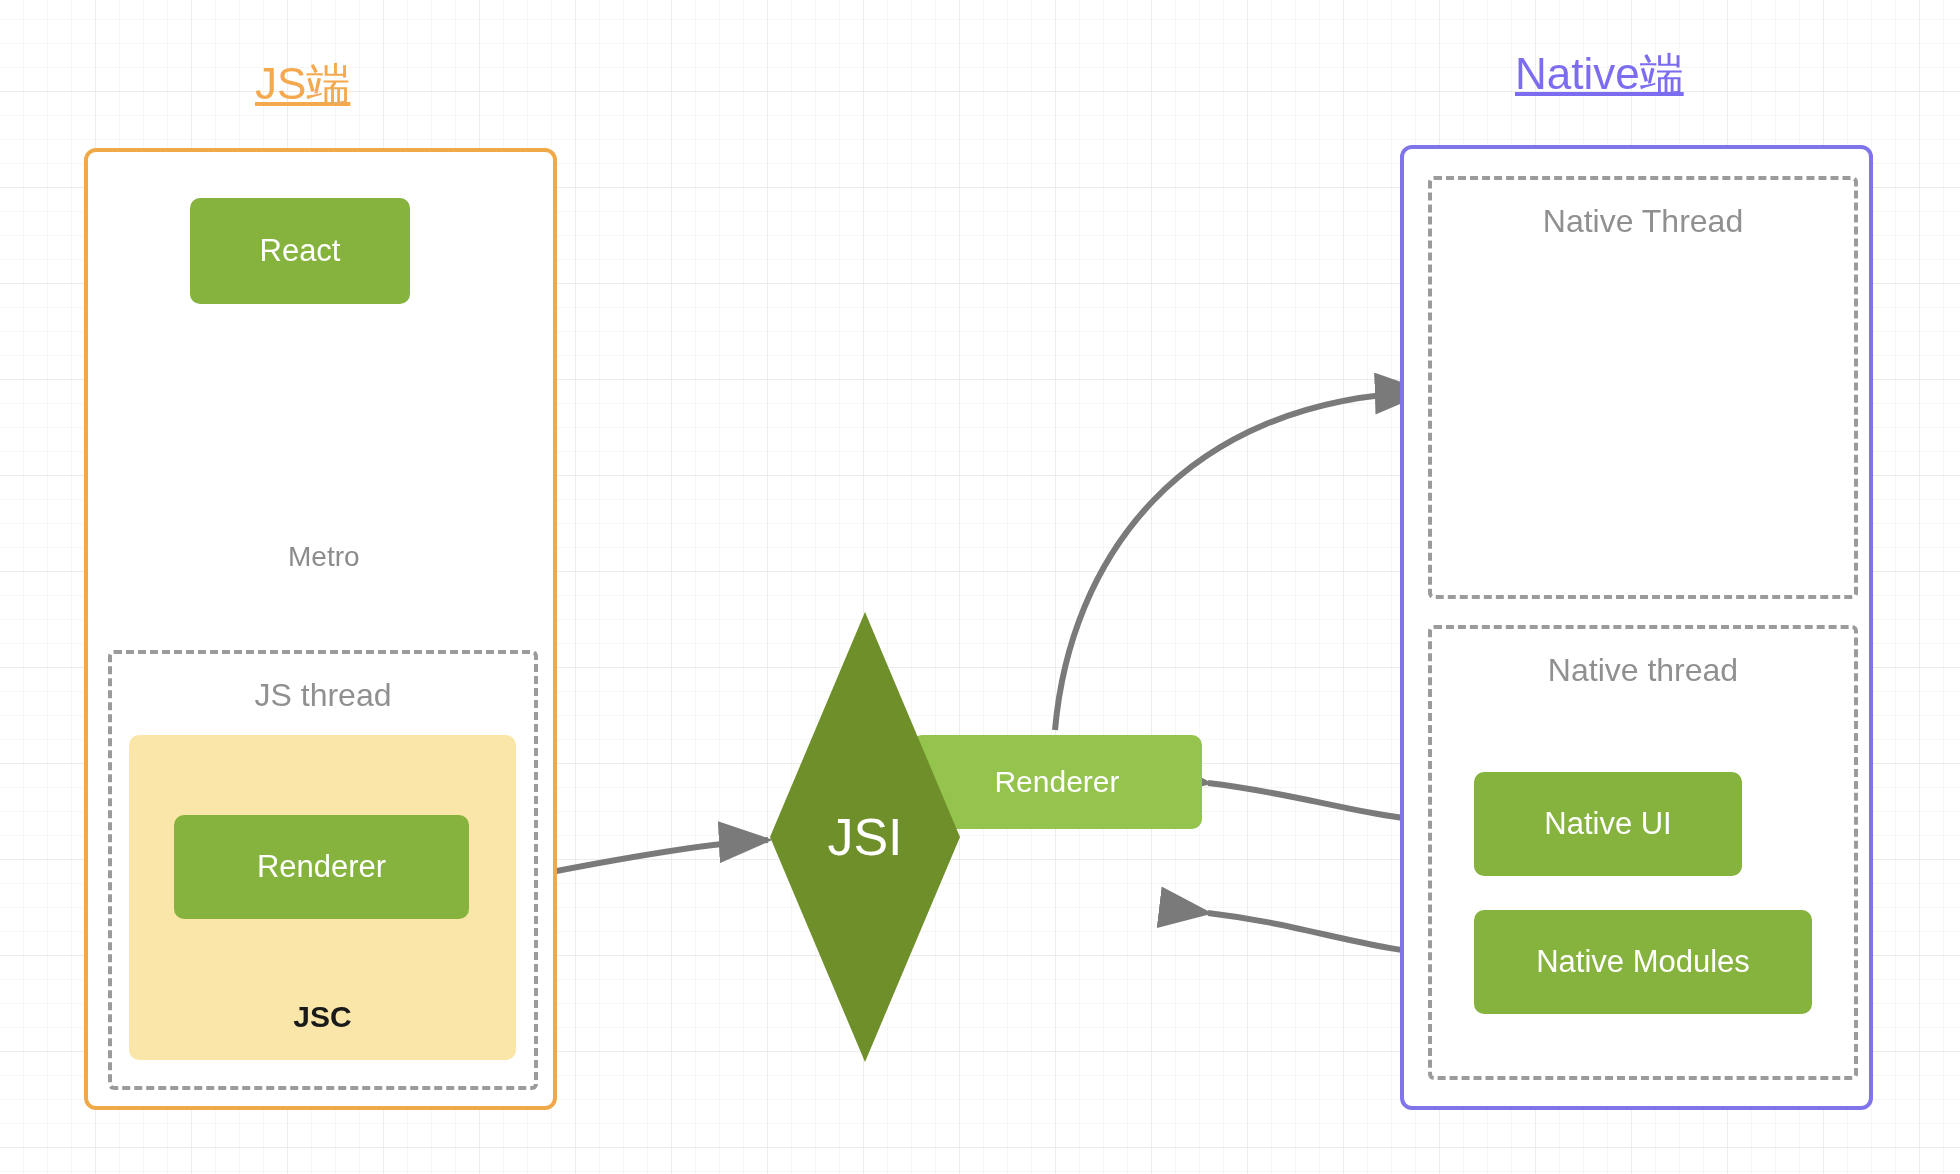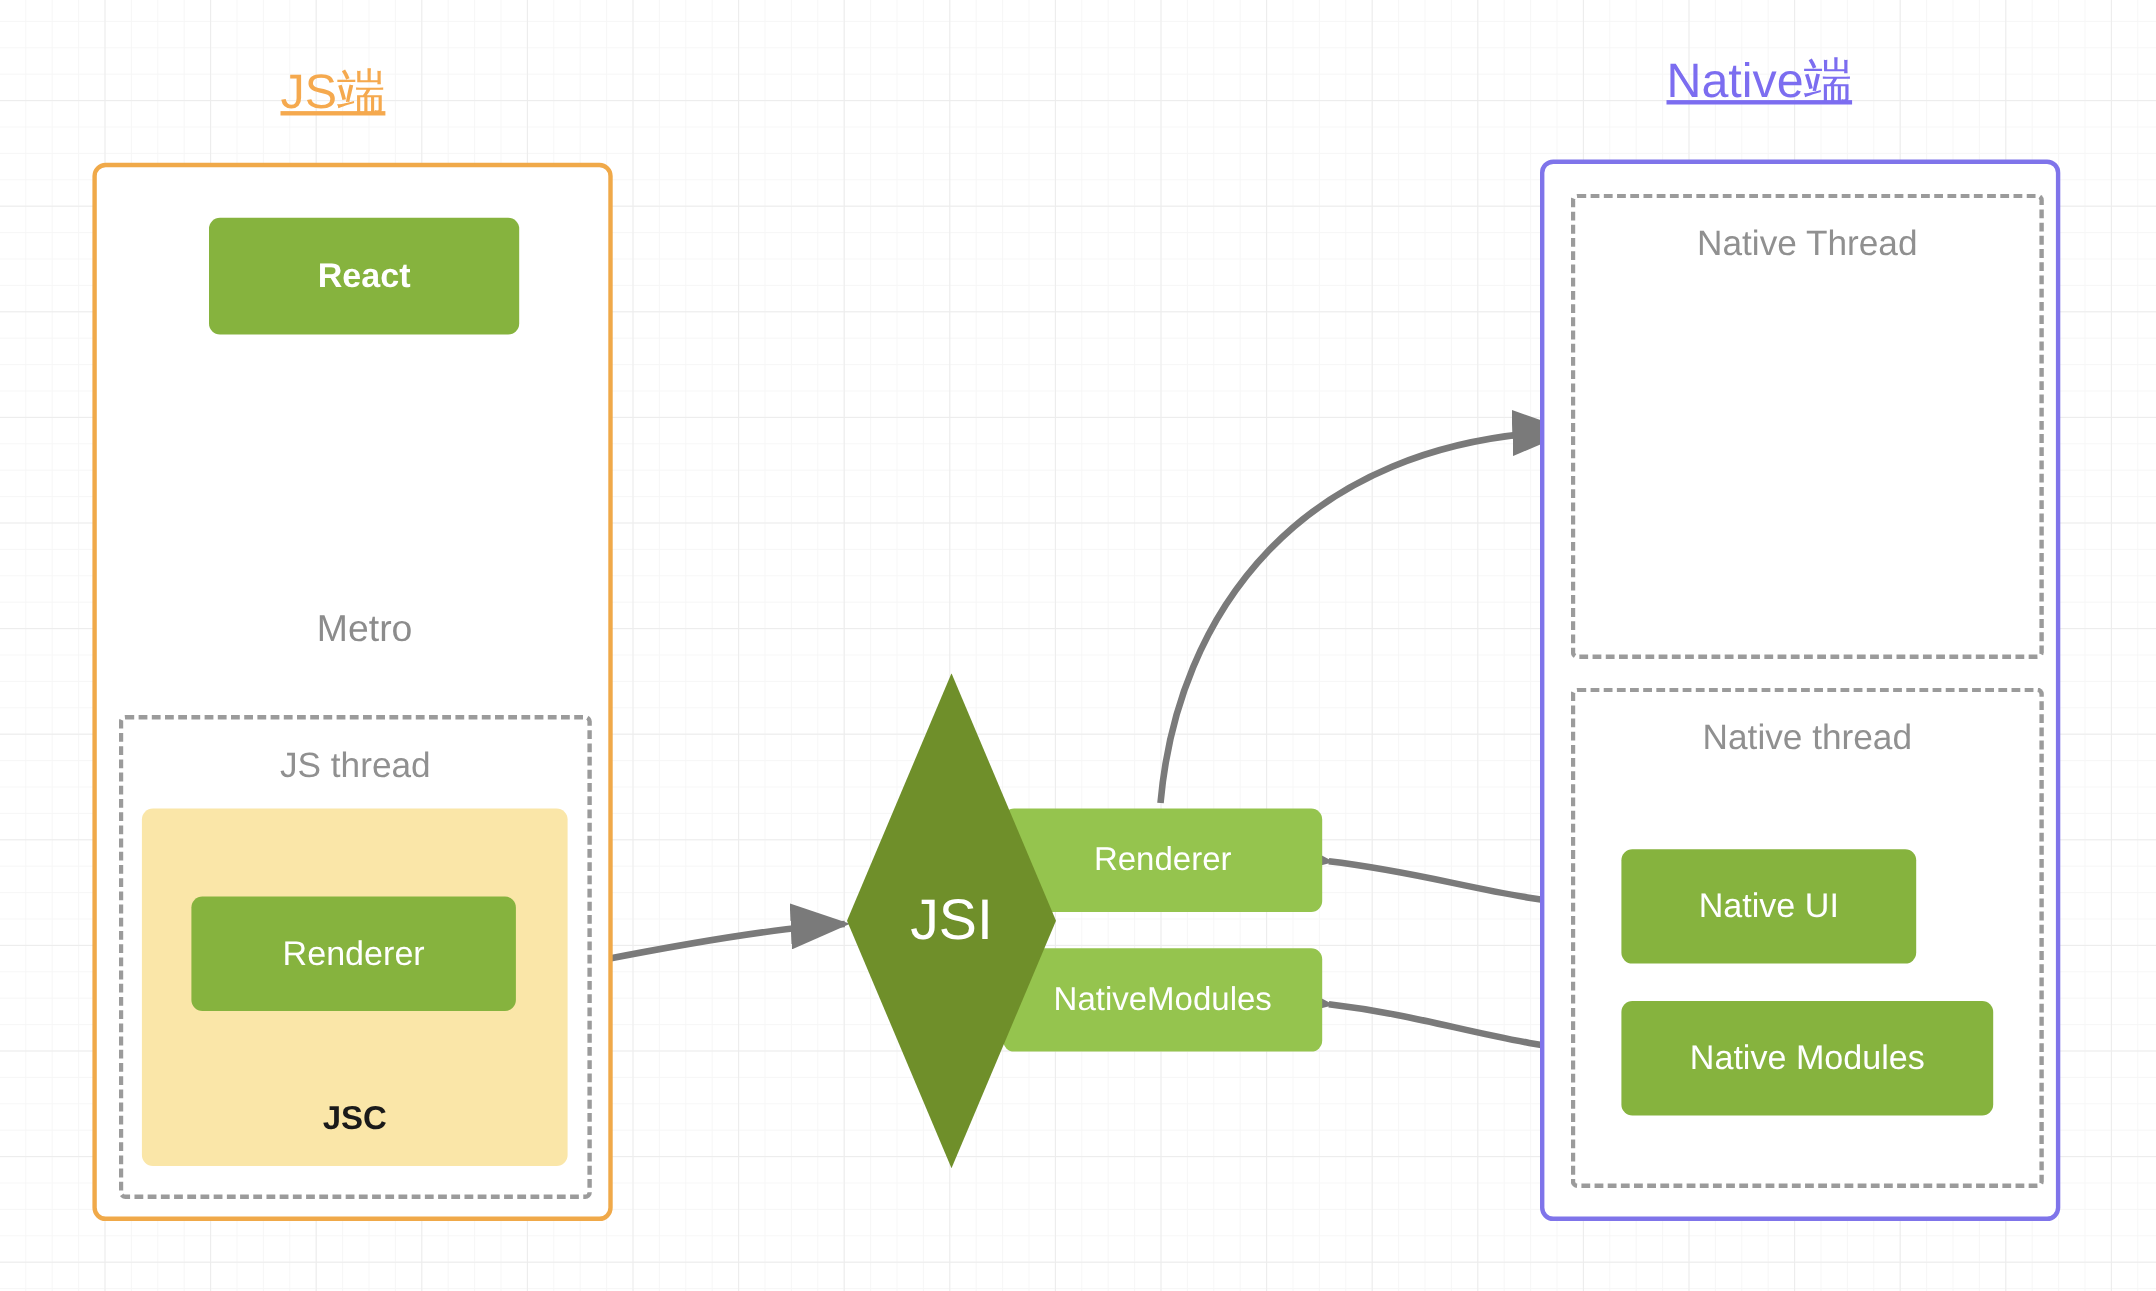--- a/index.html
+++ b/index.html
@@ -105,21 +105,21 @@
     justify-content: center;
     color: #ffffff;
     font-size: 31px;
     text-align: center;
     box-sizing: border-box;
     line-height: 1.15;
   }
   .node.green      { background: #86b33e; }
   .node.green-lt   { background: #95c44e; }
 
-  #node-react     { left: 190px;  top: 198px; width: 282px; height: 106px; font-weight: bold; }
+  #node-react     { left: 190px;  top: 198px; width: 220px; height: 106px; }
   #node-jsbundle  { left: 174px;  top: 815px; width: 295px; height: 104px; }
   #node-yoga      { left: 1493px; top: 340px; width: 300px; height: 104px; }
   #node-native-ui { left: 1474px; top: 772px; width: 268px; height: 104px; }
   #node-native-modules { left: 1474px; top: 910px; width: 338px; height: 104px; }
   #node-renderer  { left: 912px;  top: 735px; width: 290px; height: 94px; font-size: 30px; }
   #node-nativemodules-c { left: 912px; top: 862px; width: 290px; height: 94px; font-size: 30px; }
 
   
   #jsi-diamond {
     position: absolute;
@@ -142,26 +142,25 @@
     position: absolute;
     left: 0; top: 0;
     width: 1960px; height: 1174px;
     pointer-events: none;
   }
 
   
   #metro-label {
     position: absolute;
     left: 282px; top: 540px;
-    font-size: 34px;
+    font-size: 28px;
     color: #8c8c8c;
     background: #ffffff;
     padding: 0 6px;
     line-height: 1.2;
-    margin-top: 12px;
   }
 </style>
 </head>
 <body>
 
 <div id="canvas">
 
   <svg id="connectors" viewBox="0 0 1960 1174" xmlns="http://www.w3.org/2000/svg">
     <defs>
       <marker id="arrowhead" markerWidth="9" markerHeight="7" refX="8.2" refY="3.5" orient="auto" markerUnits="strokeWidth">
@@ -196,21 +195,20 @@
   </div>
 
   <div class="node green" id="node-react">React</div>
 
   <div class="node green" id="node-jsbundle">Renderer</div>
 
   <div id="metro-label">Metro</div>
 
   <div class="node green-lt" id="node-renderer">Renderer</div>
 
-  <div class="node green-lt" id="node-nativemodules-c">NativeModules</div>
 
   <div id="jsi-diamond"></div>
   <div id="jsi-label">JSI</div>
 
   <div class="section-title" id="native-title">Native端</div>
 
   <div class="panel" id="native-panel"></div>
 
   <div class="dashed-group" id="shadow-thread-group">
     <div class="group-label">Native Thread</div>

